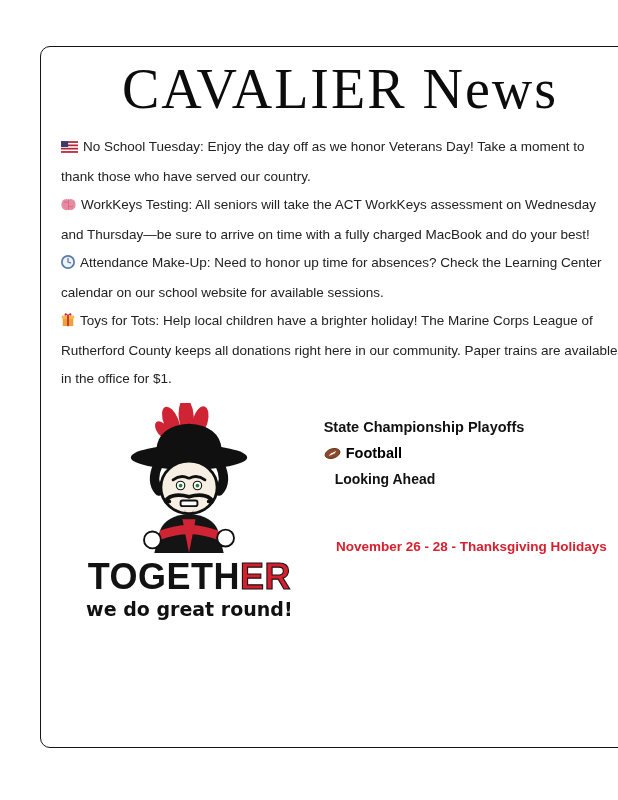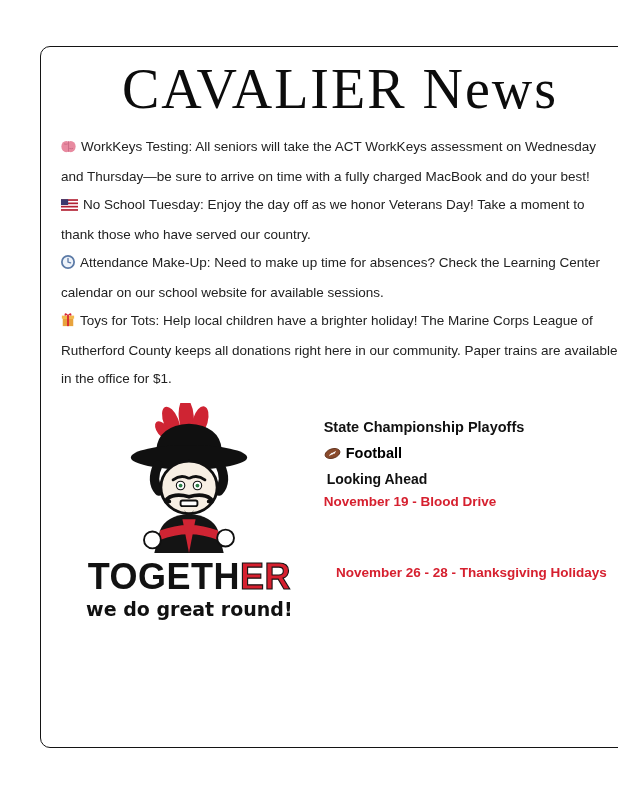--- a/index.html
+++ b/index.html
@@ -46,21 +46,21 @@
     flex-direction: column;
     align-items: center;
     padding-top: 4px;
     text-align: center;
   }
   .right-col { width: 54%; padding-left: 6px; padding-top: 2px; }
   .playoffs-heading { font-size: 14.5px; font-weight: bold; color: #111; margin: 18px 0 10px; }
   .sport-line { font-size: 14.5px; font-weight: bold; margin: 0 0 8px; }
   .sport-line .red-text { color: #000000; }
   .playoffs-body { font-size: 13.5px; line-height: 25px; color: #222; }
-  .looking-ahead { font-size: 14px; font-weight: bold; color: #111; margin: 7px 0 3px; padding-left: 3px; }
+  .looking-ahead { font-size: 14px; font-weight: bold; color: #111; margin: 7px 8px 3px; padding-left: 3px; }
   .event { color: #d6202f; font-weight: bold; font-size: 13.5px; line-height: 23px; }
   .event.centered { text-align: center; margin-top: 48px; }
   .mascot-wrap { line-height: 0; }
   .together {
     font-weight: bold;
     font-size: 36px;
     letter-spacing: 0.5px;
     color: #121212;
     line-height: 1;
     margin-top: 6px;
@@ -83,50 +83,50 @@
 <body>
 
 <div class="frame">
 
   <h1 class="title">CAVALIER News</h1>
 
   <div class="announcements">
 
     <p>
       <span class="icon">
-        <svg width="15" height="13" viewBox="0 0 20 17">
-            <ellipse cx="7" cy="8.5" rx="6.5" ry="7.5" fill="#e88aa0"></ellipse>
-            <ellipse cx="13" cy="8.5" rx="6.5" ry="7.5" fill="#e88aa0"></ellipse>
-            <path d="M10 1.5 V15.5 M4 5 q3 1 5 0 M11 11 q3 1 5 0" stroke="#c96a85" stroke-width="1.2" fill="none"></path>
-          </svg>
-      </span><span>WorkKeys Testing: All seniors will take the ACT WorkKeys assessment on Wednesday and Thursday—be sure to arrive on time with a fully charged MacBook and do your best!</span>
-    </p>
-
-    <p>
-      <span class="icon">
         <svg width="17" height="12" viewBox="0 0 19 13">
             <rect width="19" height="13" fill="#ffffff"></rect>
             <g fill="#b22234">
               <rect y="0" width="19" height="1.9"></rect>
               <rect y="3.7" width="19" height="1.9"></rect>
               <rect y="7.4" width="19" height="1.9"></rect>
               <rect y="11.1" width="19" height="1.9"></rect>
             </g>
             <rect width="8" height="6.5" fill="#3c3b6e"></rect>
           </svg>
       </span><span>No School Tuesday: Enjoy the day off as we honor Veterans Day! Take a moment to thank those who have served our country.</span>
     </p>
 
     <p>
       <span class="icon">
+        <svg width="15" height="13" viewBox="0 0 20 17">
+            <ellipse cx="7" cy="8.5" rx="6.5" ry="7.5" fill="#e88aa0"></ellipse>
+            <ellipse cx="13" cy="8.5" rx="6.5" ry="7.5" fill="#e88aa0"></ellipse>
+            <path d="M10 1.5 V15.5 M4 5 q3 1 5 0 M11 11 q3 1 5 0" stroke="#c96a85" stroke-width="1.2" fill="none"></path>
+          </svg>
+      </span><span>WorkKeys Testing: All seniors will take the ACT WorkKeys assessment on Wednesday and Thursday—be sure to arrive on time with a fully charged MacBook and do your best!</span>
+    </p>
+
+    <p>
+      <span class="icon">
         <svg width="14" height="14" viewBox="0 0 16 16">
             <circle cx="8" cy="8" r="7" fill="#eef3fa" stroke="#5b7aa6" stroke-width="2"></circle>
             <path d="M8 4 V8 L11 9" stroke="#5b7aa6" stroke-width="1.5" fill="none" stroke-linecap="round"></path>
           </svg>
-      </span><span>Attendance Make-Up: Need to make up time for absences? Check the Learning Center calendar on our school website for available sessions.</span>
+      </span><span>Attendance Make-Up: Need to honor up time for absences? Check the Learning Center calendar on our school website for available sessions.</span>
     </p>
 
     <p>
       <span class="icon">
         <svg width="14" height="14" viewBox="0 0 16 16">
             <rect x="2" y="6" width="12" height="9" fill="#e8a33d"></rect>
             <rect x="1" y="3" width="14" height="3.5" fill="#f2b84b"></rect>
             <rect x="7" y="3" width="2" height="12" fill="#d6202f"></rect>
             <path d="M8 3 q-4 -4 -3 0 M8 3 q4 -4 3 0" stroke="#d6202f" stroke-width="1.4" fill="none"></path>
           </svg>
@@ -174,19 +174,18 @@
       <div class="playoffs-heading">State Championship Playoffs</div>
       <div class="sport-line">
         <span class="icon">
           <svg width="17" height="13" viewBox="0 0 20 15">
               <ellipse cx="10" cy="7.5" rx="9" ry="5.5" fill="#8a4a2b" transform="rotate(-18 10 7.5)" stroke="#5e2f1a" stroke-width="1"></ellipse>
               <path d="M6.5,9.5 L13.5,5.5 M8,9 L8.8,7.2 M10,8.3 L10.8,6.5 M11.8,7.7 L12.6,5.9" stroke="#ffffff" stroke-width="1.1" stroke-linecap="round"></path>
             </svg>
         </span><span class="red-text">Football</span>
       </div>
       <div class="looking-ahead">Looking Ahead</div>
-      <p class="event">November 19 -  Blood Drive</p>
       <p class="event centered">November 26 - 28 - Thanksgiving Holidays</p>
     </div>
 
   </div>
 
 </div>
 
 </body></html>

